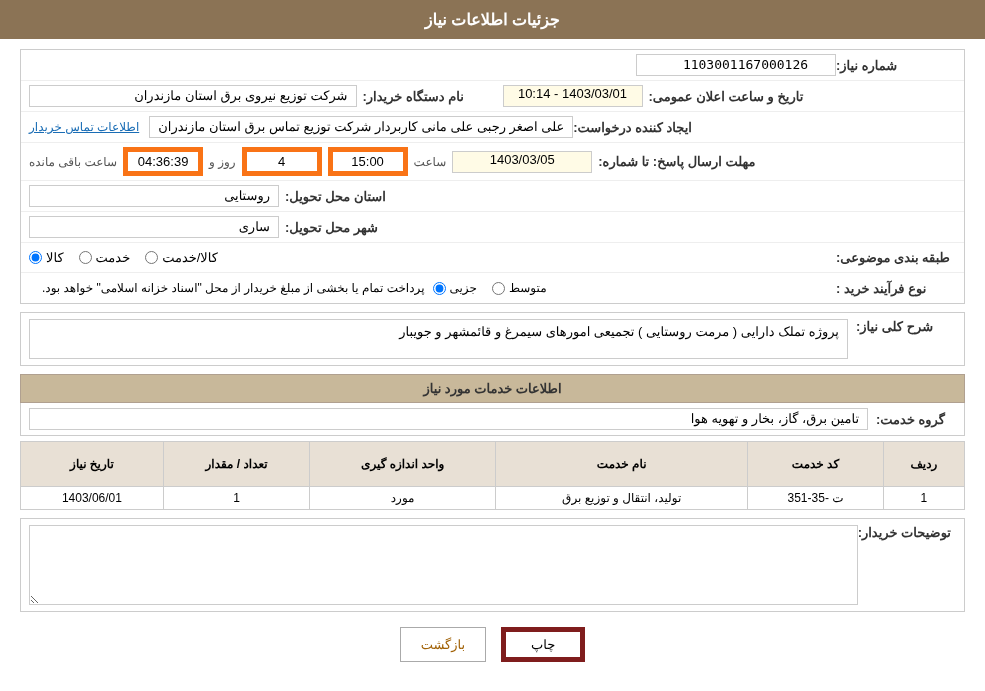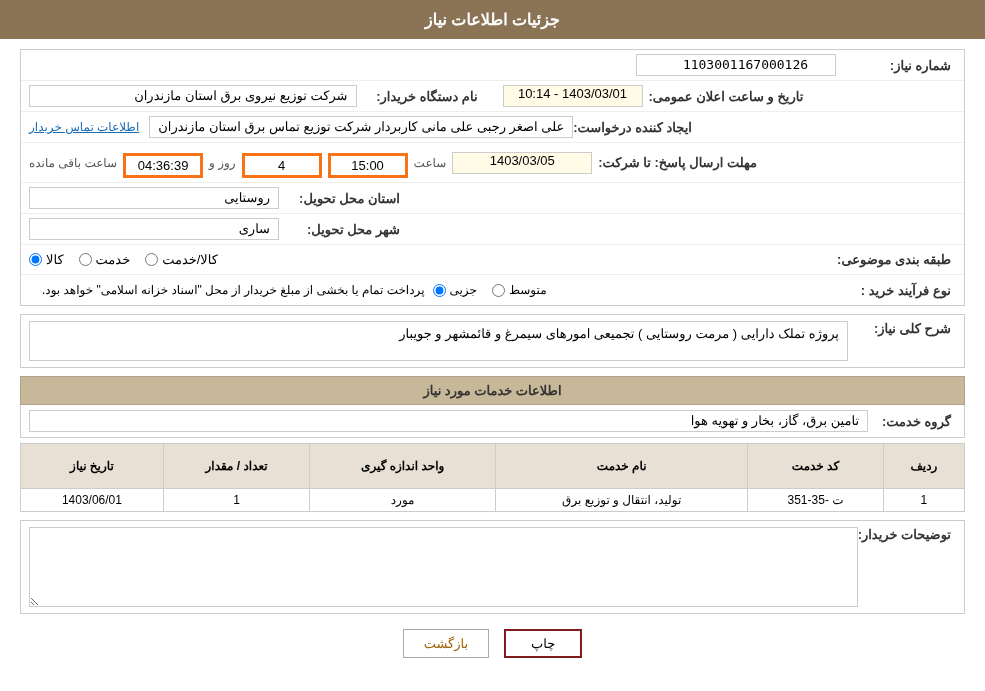--- a/index.html
+++ b/index.html
@@ -44,21 +44,21 @@
     }
     .info-row:last-child {
       border-bottom: none;
     }
     .label {
       color: #333;
       font-weight: bold;
       white-space: nowrap;
       padding-right: 5px;
       min-width: 120px;
-      text-align: right;
+      text-align: left;
     }
     .value-box {
       border: 1px solid #ccc;
       background: #fff;
       padding: 2px 8px;
       min-width: 180px;
       min-height: 22px;
       display: inline-block;
     }
     .value-box-wide {
@@ -76,26 +76,25 @@
       padding: 0 8px;
       min-width: 140px;
       text-align: center;
     }
     .link-text {
       color: #1a6db5;
       text-decoration: underline;
       cursor: pointer;
     }
     .time-box {
-      border: 3px solid #f97316;
+      border: 5px solid #f97316;
       background: #fff;
       padding: 2px 2px;
       min-width: 80px;
       text-align: center;
-      margin-top: 6px;
     }
     .time-label {
       font-size: 12px;
       color: #555;
     }
     .section-title {
       background: #c8b89a;
       color: #333;
       font-weight: bold;
       text-align: center;
@@ -162,21 +161,21 @@
     }
     .buttons-row {
       display: flex;
       justify-content: center;
       gap: 15px;
       margin-top: 15px;
       padding-bottom: 10px;
     }
     .btn-print {
       background: #fff;
-      border: 2px solid #7f1d1d;
+      border: 5px solid #7f1d1d;
       padding: 5px 25px;
       cursor: pointer;
       font-size: 13px;
       font-family: Tahoma, Arial, sans-serif;
     }
     .btn-back {
       background: #fff;
       border: 1px solid #aaa;
       padding: 5px 20px;
       cursor: pointer;
@@ -216,21 +215,21 @@
       </div>
 
       <div class="info-row" style="justify-content: flex-end;">
         <span class="label">ایجاد کننده درخواست:</span>
         <span class="value-box" style="min-width:380px;">علی اصغر رجبی علی مانی کاربردار شرکت توزیع تماس برق استان مازندران</span>
         <span style="width:10px;"></span>
         <span class="link-text" style="font-size:12px;">اطلاعات تماس خریدار</span>
       </div>
 
       <div class="info-row" style="justify-content: flex-end; gap:6px;">
-        <span class="label">مهلت ارسال پاسخ: تا شرکت:</span>
+        <span class="label">مهلت ارسال پاسخ: تا شماره:</span>
         <span class="value-box date-box">1403/03/05</span>
         <span class="time-label">ساعت</span>
         <span class="value-box time-box">15:00</span>
         <span class="value-box time-box">4</span>
         <span class="time-label">روز و</span>
         <span class="value-box time-box">04:36:39</span>
         <span class="time-label">ساعت باقی مانده</span>
       </div>
 
       <div class="info-row" style="justify-content: flex-end; gap:6px;">

